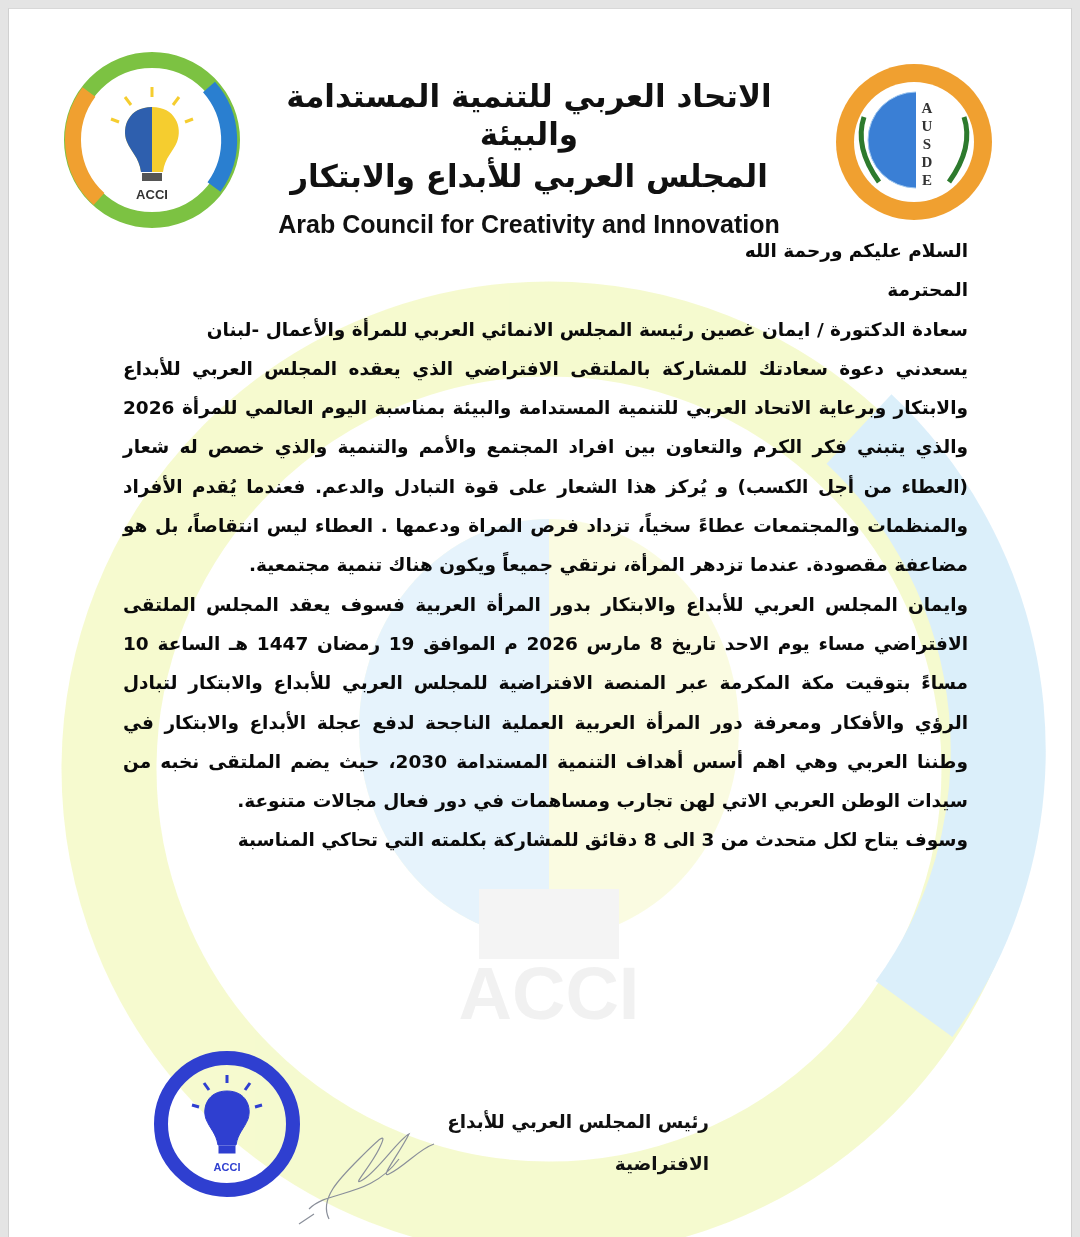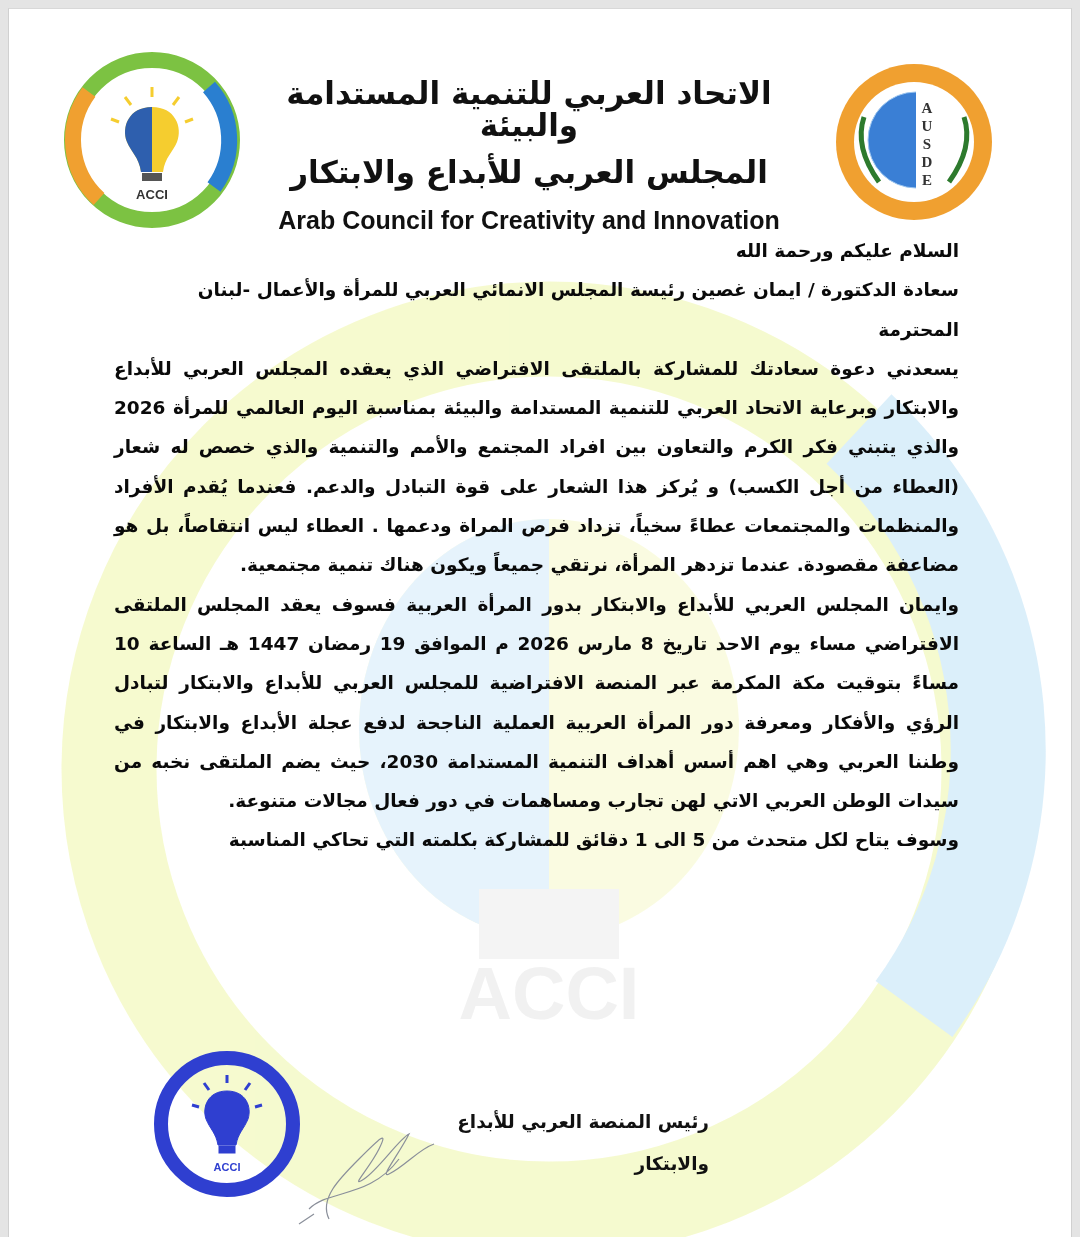--- a/index.html
+++ b/index.html
@@ -11,26 +11,26 @@
       position: absolute; left: 8px; top: 8px; width: 1062px; height: 1229px;
       background: #ffffff; overflow: hidden;
       border-left: 1px solid #d0d0d0; border-right: 1px solid #d0d0d0; border-top: 1px solid #d8d8d8;
     }
     
     .watermark { position: absolute; left: 0; top: 0; width: 1062px; height: 1229px; pointer-events: none; }
     
     .logo-left { position: absolute; left: 50px; top: 38px; width: 186px; height: 186px; }
     .logo-right { position: absolute; left: 815px; top: 48px; width: 180px; height: 170px; }
     .header-text { position: absolute; left: 240px; top: 68px; width: 560px; text-align: center; color: #111; }
-    .header-ar1 { direction: rtl; font-weight: bold; font-size: 31px; line-height: 32px; margin: 0; }
-    .header-ar2 { direction: rtl; font-weight: bold; font-size: 31px; line-height: 38px; margin: 12px; }
+    .header-ar1 { direction: rtl; font-weight: bold; font-size: 31px; line-height: 38px; margin: 0; }
+    .header-ar2 { direction: rtl; font-weight: bold; font-size: 31px; line-height: 38px; margin: 4px; }
     .header-en { font-family: "Liberation Sans", sans-serif; font-weight: bold; font-size: 25px; line-height: 32px; margin-top: 13px; }
     
     .letter {
-      position: absolute; left: 105px; top: 222px; width: 845px; direction: rtl;
+      position: absolute; left: 114px; top: 222px; width: 845px; direction: rtl;
       color: #0a0a0a; font-weight: bold; font-size: 18.5px; line-height: 39.3px;
     }
     .letter p { margin: 0; text-align: justify; text-align-last: right; }
     .greeting { }
     
     .sig-logo { position: absolute; left: 143px; top: 1040px; width: 150px; height: 150px; }
     .sig-block { position: absolute; left: 380px; top: 1092px; width: 320px; direction: rtl; text-align: right; color: #111; font-weight: bold; font-size: 18.5px; line-height: 42px; }
     .sig-scribble { position: absolute; left: 260px; top: 1110px; width: 180px; height: 110px; }
   </style>
 </head>
@@ -87,25 +87,25 @@
       <text x="103" y="56">A</text>
       <text x="103" y="74">U</text>
       <text x="103" y="92">S</text>
       <text x="103" y="110">D</text>
       <text x="103" y="128">E</text>
     </g>
   </svg>
 
   <div class="letter">
     <p class="greeting">السلام عليكم ورحمة الله</p>
+    <p>المحترمة</p>
     <p>سعادة   الدكتورة / ايمان غصين رئيسة المجلس الانمائي العربي للمرأة والأعمال   -لبنان</p>
-    <p>المحترمة</p>
     <p>يسعدني دعوة  سعادتك للمشاركة بالملتقى الافتراضي الذي يعقده المجلس العربي للأبداع والابتكار وبرعاية الاتحاد العربي للتنمية المستدامة والبيئة بمناسبة اليوم العالمي للمرأة 2026 والذي يتبني فكر الكرم والتعاون بين افراد المجتمع والأمم  والتنمية والذي خصص  له شعار (العطاء من أجل الكسب) و يُركز هذا الشعار   على قوة التبادل والدعم. فعندما يُقدم الأفراد والمنظمات والمجتمعات عطاءً سخياً، تزداد فرص المراة ودعمها . العطاء ليس انتقاصاً، بل هو مضاعفة مقصودة. عندما تزدهر المرأة، نرتقي جميعاً ويكون هناك تنمية مجتمعية.</p>
     <p>وايمان المجلس العربي للأبداع والابتكار بدور المرأة العربية   فسوف يعقد المجلس الملتقى الافتراضي مساء يوم الاحد   تاريخ 8 مارس 2026 م الموافق 19 رمضان 1447 هـ الساعة 10 مساءً بتوقيت مكة المكرمة عبر المنصة الافتراضية للمجلس العربي للأبداع والابتكار لتبادل الرؤي والأفكار ومعرفة دور المرأة العربية العملية الناجحة لدفع عجلة الأبداع والابتكار في وطننا العربي وهي اهم أسس أهداف التنمية المستدامة 2030، حيث يضم الملتقى نخبه من سيدات الوطن العربي الاتي لهن تجارب ومساهمات في دور فعال مجالات متنوعة.</p>
-    <p>وسوف يتاح لكل متحدث من 5 الى 1 دقائق للمشاركة بكلمته التي تحاكي المناسبة</p>
+    <p>وسوف يتاح لكل متحدث من 3 الى 8 دقائق للمشاركة بكلمته التي تحاكي المناسبة</p>
   </div>
 
   <svg class="sig-logo" viewBox="0 0 150 150">
     <circle cx="75" cy="75" r="66" fill="none" stroke="#2f3fd0" stroke-width="14"></circle>
     <g fill="#2f3fd0" stroke="#2f3fd0">
       <path d="M 75 42 C 56 42 50 58 54 70 C 58 80 64 84 66 96 L 84 96 C 86 84 92 80 96 70 C 100 58 94 42 75 42 Z"></path>
       <rect x="67" y="97" width="16" height="7"></rect>
       <line x1="75" y1="26" x2="75" y2="34" stroke-width="3"></line>
       <line x1="52" y1="34" x2="57" y2="41" stroke-width="3"></line>
       <line x1="98" y1="34" x2="93" y2="41" stroke-width="3"></line>
@@ -113,16 +113,16 @@
       <line x1="110" y1="56" x2="103" y2="58" stroke-width="3"></line>
     </g>
     <text x="75" y="122" text-anchor="middle" font-family="Liberation Sans, sans-serif" font-weight="bold" font-size="11" fill="#2f3fd0">ACCI</text>
   </svg>
 
   <svg class="sig-scribble" viewBox="0 0 180 110">
     <path d="M 60 100 C 50 80 70 60 90 40 C 110 20 120 10 110 30 C 100 50 80 70 95 60 C 110 50 130 20 140 15 C 130 35 110 60 120 55 C 135 48 150 30 165 25 M 40 90 C 60 70 100 80 130 40 M 30 105 L 45 95" fill="none" stroke="#8a8f9a" stroke-width="1.2"></path>
   </svg>
 
   <div class="sig-block">
-    <div>رئيس المنصة العربي للأبداع والابتكار</div>
+    <div>رئيس المجلس العربي للأبداع الافتراضية</div>
   </div>
 
 </div>
 
 </body></html>

